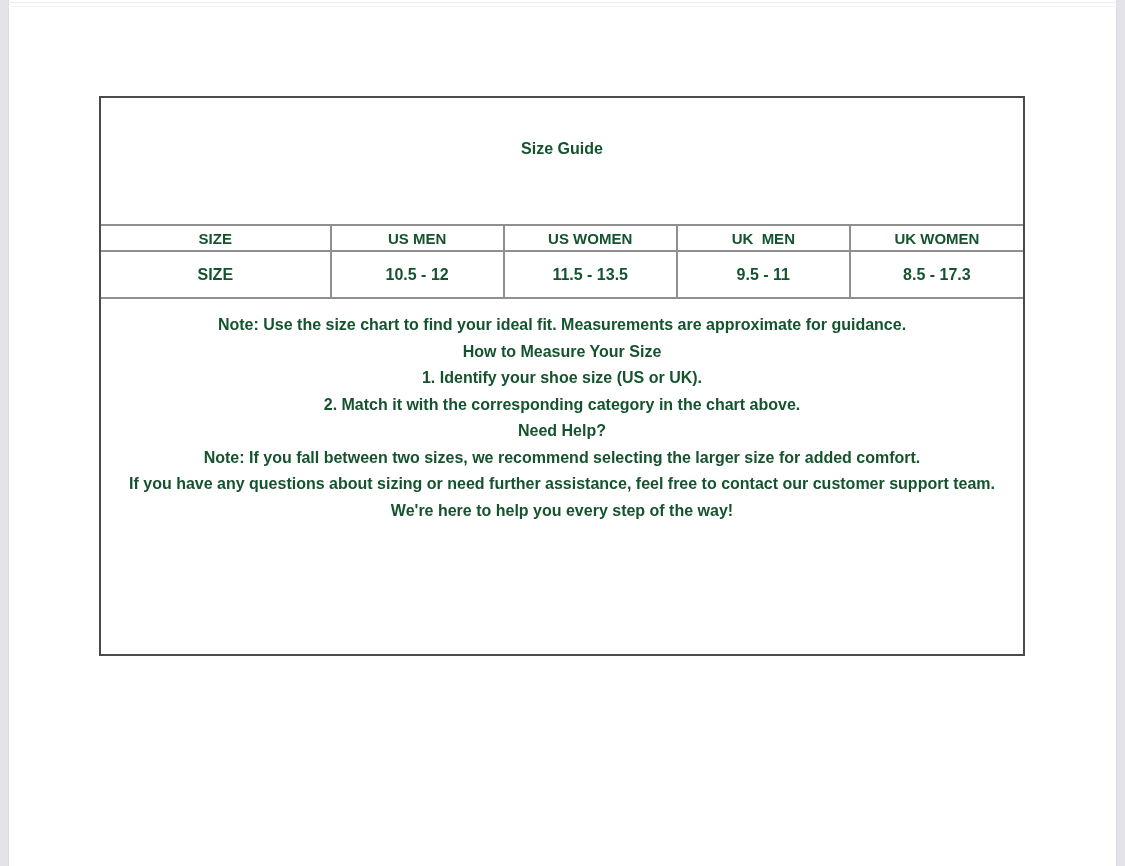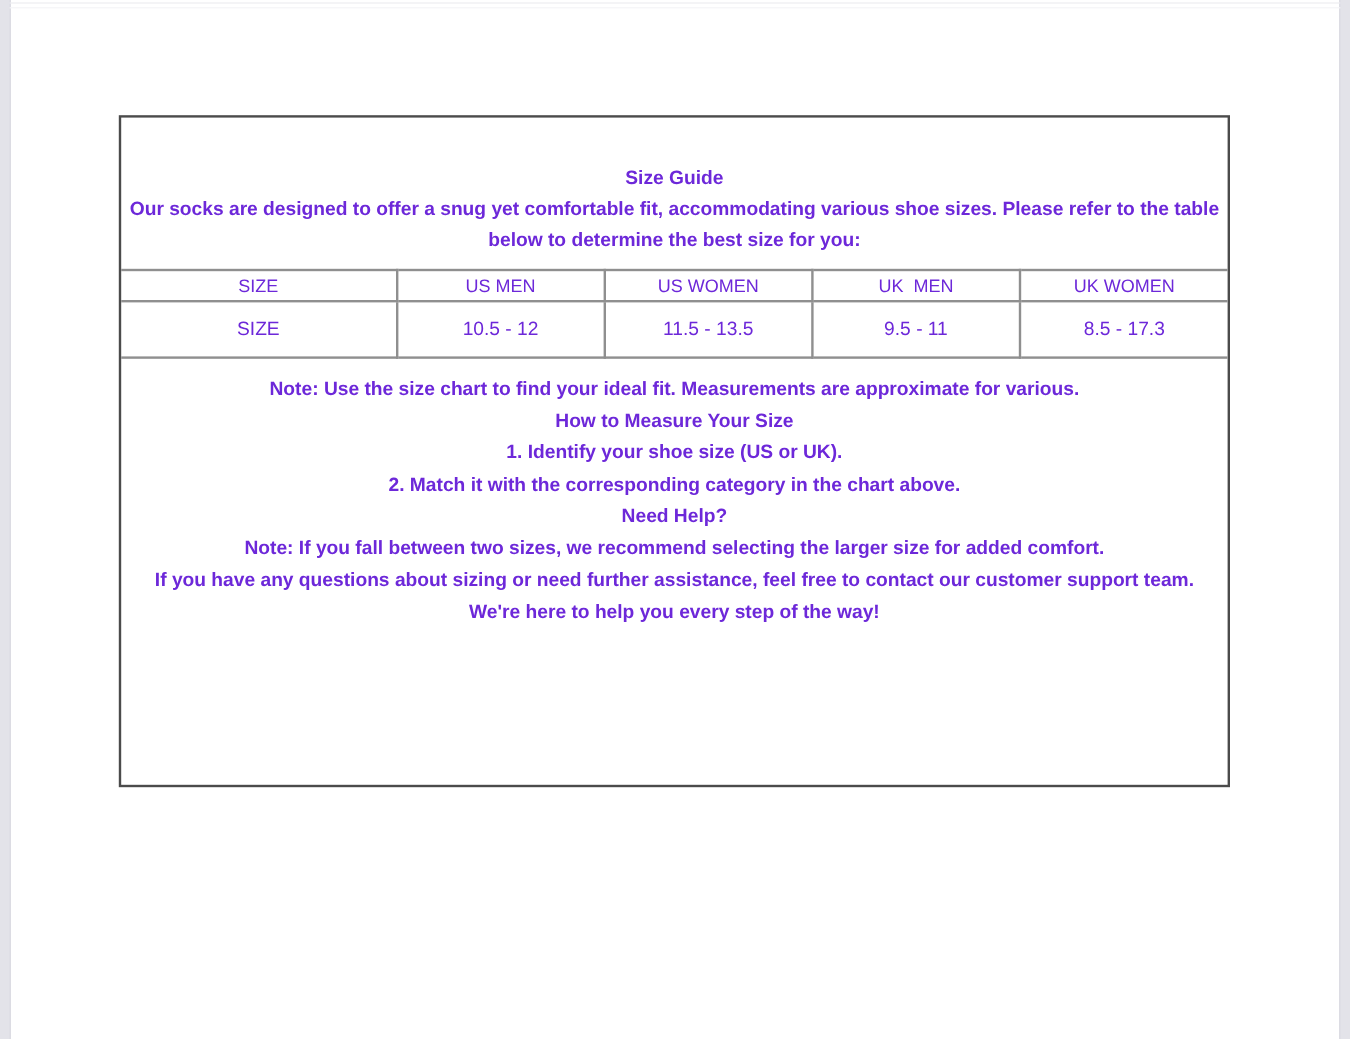--- a/index.html
+++ b/index.html
@@ -3,21 +3,21 @@
 <meta charset="utf-8">
 <style>
   html, body { margin: 0; padding: 0; background: #ffffff; }
   .screen {
     position: relative;
     width: 1125px;
     height: 866px;
     background: #ffffff;
     overflow: hidden;
     font-family: "Liberation Sans", sans-serif;
-    color: #6d28d9;
+    color: #14532d;
   }
   .edge-strip {
     position: absolute;
     top: 0; bottom: 0;
     width: 8px;
     background: #e3e3e9;
   }
   .edge-strip.left  { left: 0;  border-right: 1px solid #d9d9e0; }
   .edge-strip.right { right: 0; border-left: 1px solid #d9d9e0; }
   .top-hairline {
@@ -49,21 +49,21 @@
   table.size-table {
     width: 100%;
     border-collapse: collapse;
     table-layout: fixed;
     text-align: center;
   }
   table.size-table th,
   table.size-table td {
     border: 2px solid #8f8f8f;
     padding: 0;
-    font-weight: normal;
+    font-weight: bold;
     text-align: center;
   }
   table.size-table tr > *:first-child { border-left: none; }
   table.size-table tr > *:last-child  { border-right: none; }
   table.size-table col.c-size { width: 24.9%; }
   table.size-table col.c-reg  { width: 18.775%; }
   table.size-table thead th {
     height: 24px;
     font-size: 15px;
     white-space: pre-wrap;
@@ -85,21 +85,20 @@
 
 <div class="screen">
   <div class="edge-strip left"></div>
   <div class="edge-strip right"></div>
   <div class="top-hairline"></div>
 
   <div class="guide-box">
 
     <div class="guide-header">
       <div class="guide-title">Size Guide</div>
-      <div class="guide-intro">Our socks are designed to offer a snug yet comfortable fit, accommodating various shoe sizes. Please refer to the table below to determine the best size for you:</div>
     </div>
 
     <table class="size-table">
       <colgroup>
         <col class="c-size">
           <col class="c-reg">
           <col class="c-reg">
           <col class="c-reg">
           <col class="c-reg">
       </colgroup>
@@ -117,21 +116,21 @@
           <td>SIZE</td>
           <td>10.5 - 12</td>
           <td>11.5 - 13.5</td>
           <td>9.5 - 11</td>
           <td>8.5 - 17.3</td>
         </tr>
       </tbody>
     </table>
 
     <div class="notes">
-      <div>Note: Use the size chart to find your ideal fit. Measurements are approximate for various.</div>
+      <div>Note: Use the size chart to find your ideal fit. Measurements are approximate for guidance.</div>
       <div>How to Measure Your Size</div>
       <div>1. Identify your shoe size (US or UK).</div>
       <div>2. Match it with the corresponding category in the chart above.</div>
       <div>Need Help?</div>
       <div>Note: If you fall between two sizes, we recommend selecting the larger size for added comfort.</div>
       <div>If you have any questions about sizing or need further assistance, feel free to contact our customer support team. We're here to help you every step of the way!</div>
     </div>
 
   </div>
 </div>

